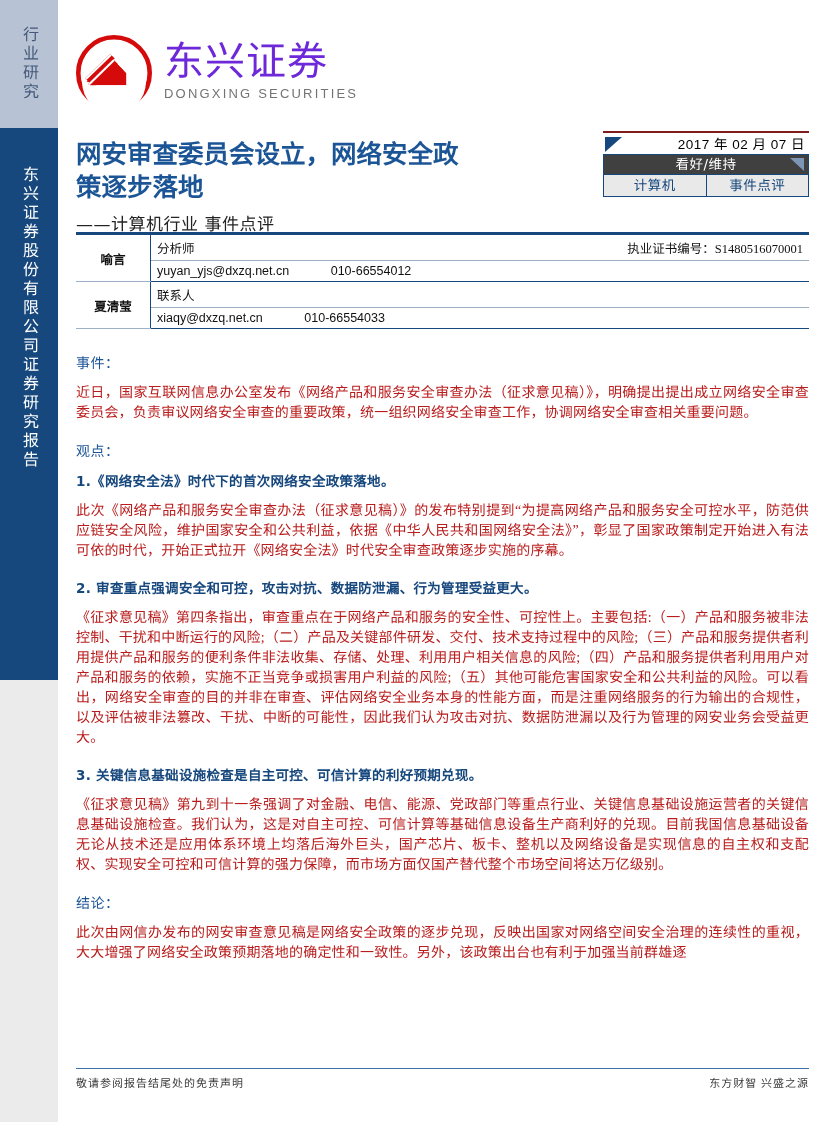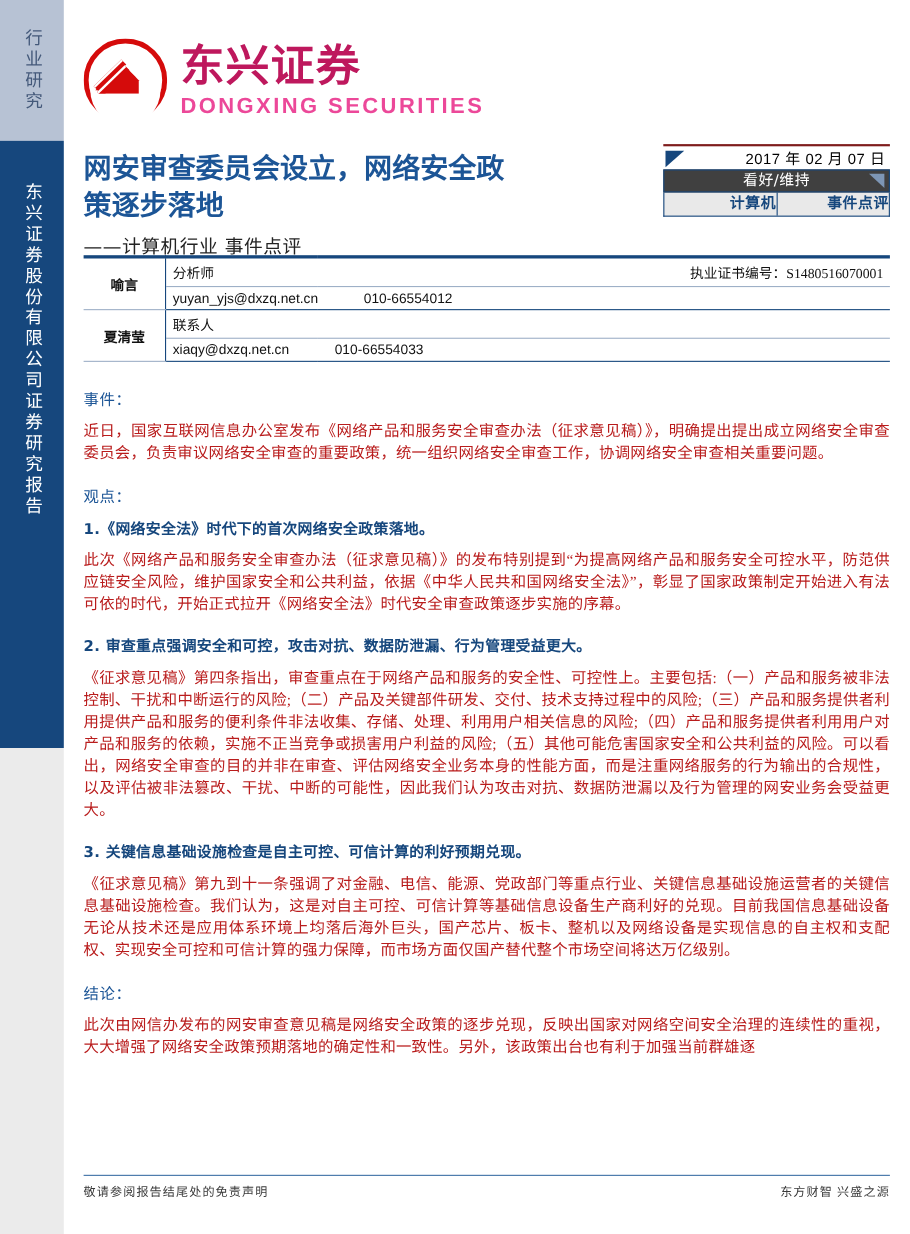--- a/index.html
+++ b/index.html
@@ -88,31 +88,31 @@
     left: 0; top: 2px;
     width: 76px; height: 76px;
   }
   .logo-words {
     position: absolute;
     left: 88px; top: 6px;
   }
   .logo-cn {
     font-family: "DejaVu Sans", "Liberation Sans", sans-serif;
     font-size: 40px;
-    font-weight: bold;
-    color: #be185d;
+    font-weight: normal;
+    color: #6d28d9;
     letter-spacing: 1px;
     line-height: 44px;
     white-space: nowrap;
   }
   .logo-en {
     font-family: "Liberation Sans", "DejaVu Sans", sans-serif;
-    font-size: 20px;
-    font-weight: bold;
-    color: #ec4899;
+    font-size: 13px;
+    font-weight: normal;
+    color: #737373;
     letter-spacing: 2.2px;
     margin-top: 3px;
     white-space: nowrap;
   }
 
   
   #title-block {
     position: absolute;
     left: 18px; top: 138px;
     width: 500px;
@@ -184,24 +184,24 @@
   .ib-tags {
     display: flex;
     height: 22px;
     border: 1px solid #16477d;
     border-top: none;
     background: #e9e9e9;
     box-sizing: border-box;
   }
   .ib-tags > div {
     flex: 1;
-    text-align: right;
+    text-align: center;
     font-family: "DejaVu Sans", "Liberation Sans", sans-serif;
     font-size: 13.5px;
-    font-weight: bold;
+    font-weight: normal;
     color: #16477d;
     line-height: 20px;
     letter-spacing: 0.5px;
   }
   .ib-tags > div:first-child {
     border-right: 1px solid #16477d;
   }
 
   
   #analyst-table {

